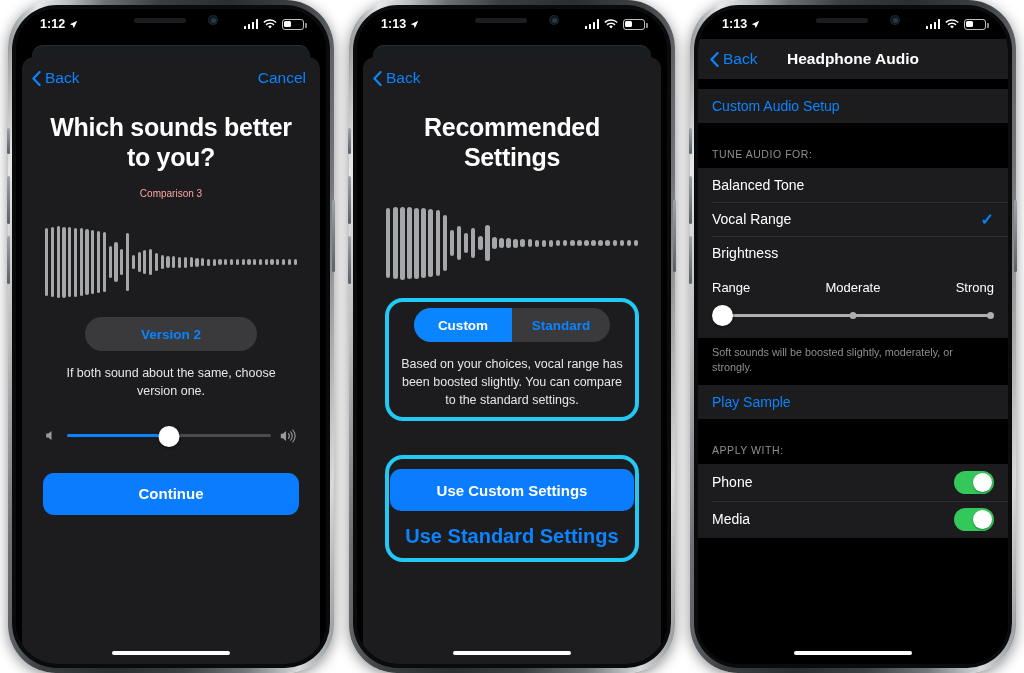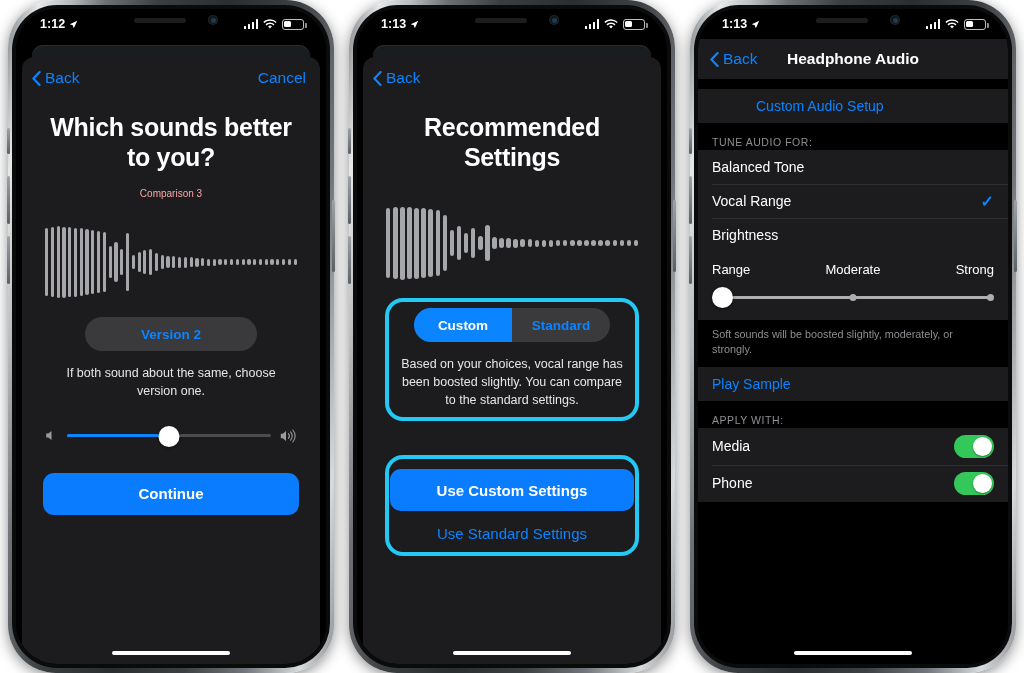--- a/index.html
+++ b/index.html
@@ -164,22 +164,22 @@
   .voltrack .knob { position:absolute; top: -1px; left: 50%; transform: translateX(-50%);
       width: 21px; height: 21px; border-radius: 50%; background:#fff;
       box-shadow: 0 1px 3px rgba(0,0,0,.6); }
 
   .primary-btn {
     width: 256px; height: 42px; border-radius: 11px; background: #0a7cff;
     color: #fff; font-size: 15px; font-weight: bold; border: none;
     font-family: inherit; cursor: pointer;
   }
   .plain-btn {
-    background: none; border: none; color: #0a84ff; font-size: 15px;
-    font-weight: normal; font-family: inherit; cursor: pointer;
+    background: none; border: none; color: #0a84ff; font-size: 20px;
+    font-weight: bold; font-family: inherit; cursor: pointer;
   }
 
   
   .hl {
     position: absolute; border: 4px solid #22c9f5; border-radius: 18px;
   }
 
   
   .settings-nav {
     height: 40px; flex: 0 0 40px; display: flex; align-items: center;
@@ -193,22 +193,22 @@
   .group { background: #1c1c1e; }
   .row {
     min-height: 34px; display: flex; align-items: center; justify-content: space-between;
     padding: 7px 14px; font-size: 14px; color: #fff; position: relative;
   }
   .row + .row::before {
     content:""; position:absolute; left:14px; right:0; top:0; height:1px; background:#2e2e30;
   }
   .row.link { color: #0a84ff; }
   .check { color: #0a84ff; font-size: 16px; font-weight: bold; }
-  .grouphdr { padding: 13px 14px 2px; font-size: 10.5px; letter-spacing: .55px;
-              color: #8e8e93; text-transform: uppercase; }
+  .grouphdr { padding: 13px 14px 8px; font-size: 10.5px; letter-spacing: .55px;
+              color: #8e8e93; text-transform: uppercase; margin-top: 12px; }
   .footnote { padding: 7px 14px 10px; font-size: 10.8px; line-height: 1.38; color: #8e8e93; }
   .slider-row { padding: 10px 14px 14px; background: #1c1c1e; }
   .slider-labels { display: flex; justify-content: space-between; font-size: 13px; margin-bottom: 11px; }
   .strack { position: relative; height: 18px; }
   .strack .bar { position:absolute; top: 7.5px; left:2px; right:2px; height: 3px;
       border-radius:2px; background: #aeaeb2; }
   .strack .tick { position:absolute; top: 5.5px; width: 7px; height: 7px; border-radius:50%;
       background: #aeaeb2; }
   .strack .tick.mid { left: 50%; transform: translateX(-50%); }
   .strack .tick.end { right: 0px; }
@@ -516,21 +516,21 @@
           <button class="navlink" style="position:relative;z-index:2;">
             <svg class="chev" width="9" height="15" viewBox="0 0 9 15">
                 <path d="M7.6 1 1.4 7.5l6.2 6.5" stroke="#0a84ff" stroke-width="2.2" fill="none" stroke-linecap="round" stroke-linejoin="round"></path>
               </svg>
             <span>Back</span>
           </button>
           <div class="title">Headphone Audio</div>
         </div>
 
         <div class="settings-body">
-          <div class="group" style="margin-top:10px;padding-left:44px;">
+          <div class="group" style="margin-top:10px;">
             <div class="row link">
               <span>Custom Audio Setup</span>
             </div>
           </div>
 
           <div class="grouphdr">TUNE AUDIO FOR:</div>
           <div class="group" id="tune-list">
               <div class="row">
                 <span>Balanced Tone</span>
               </div>
@@ -560,31 +560,31 @@
 
           <div class="group">
             <div class="row link">
               <span>Play Sample</span>
             </div>
           </div>
 
           <div class="grouphdr">APPLY WITH:</div>
           <div class="group" id="apply-list">
               <div class="row">
+                <span>Phone</span>
+                <button class="toggle">
+                  <i></i>
+                </button>
+              </div>
+              <div class="row">
                 <span>Media</span>
                 <button class="toggle">
                   <i></i>
                 </button>
               </div>
-              <div class="row">
-                <span>Phone</span>
-                <button class="toggle">
-                  <i></i>
-                </button>
-              </div>
             </div>
         </div>
         <div class="home-ind"></div>
       </div>
     </div>
   </div>
 
 </div>
 
 </body></html>

